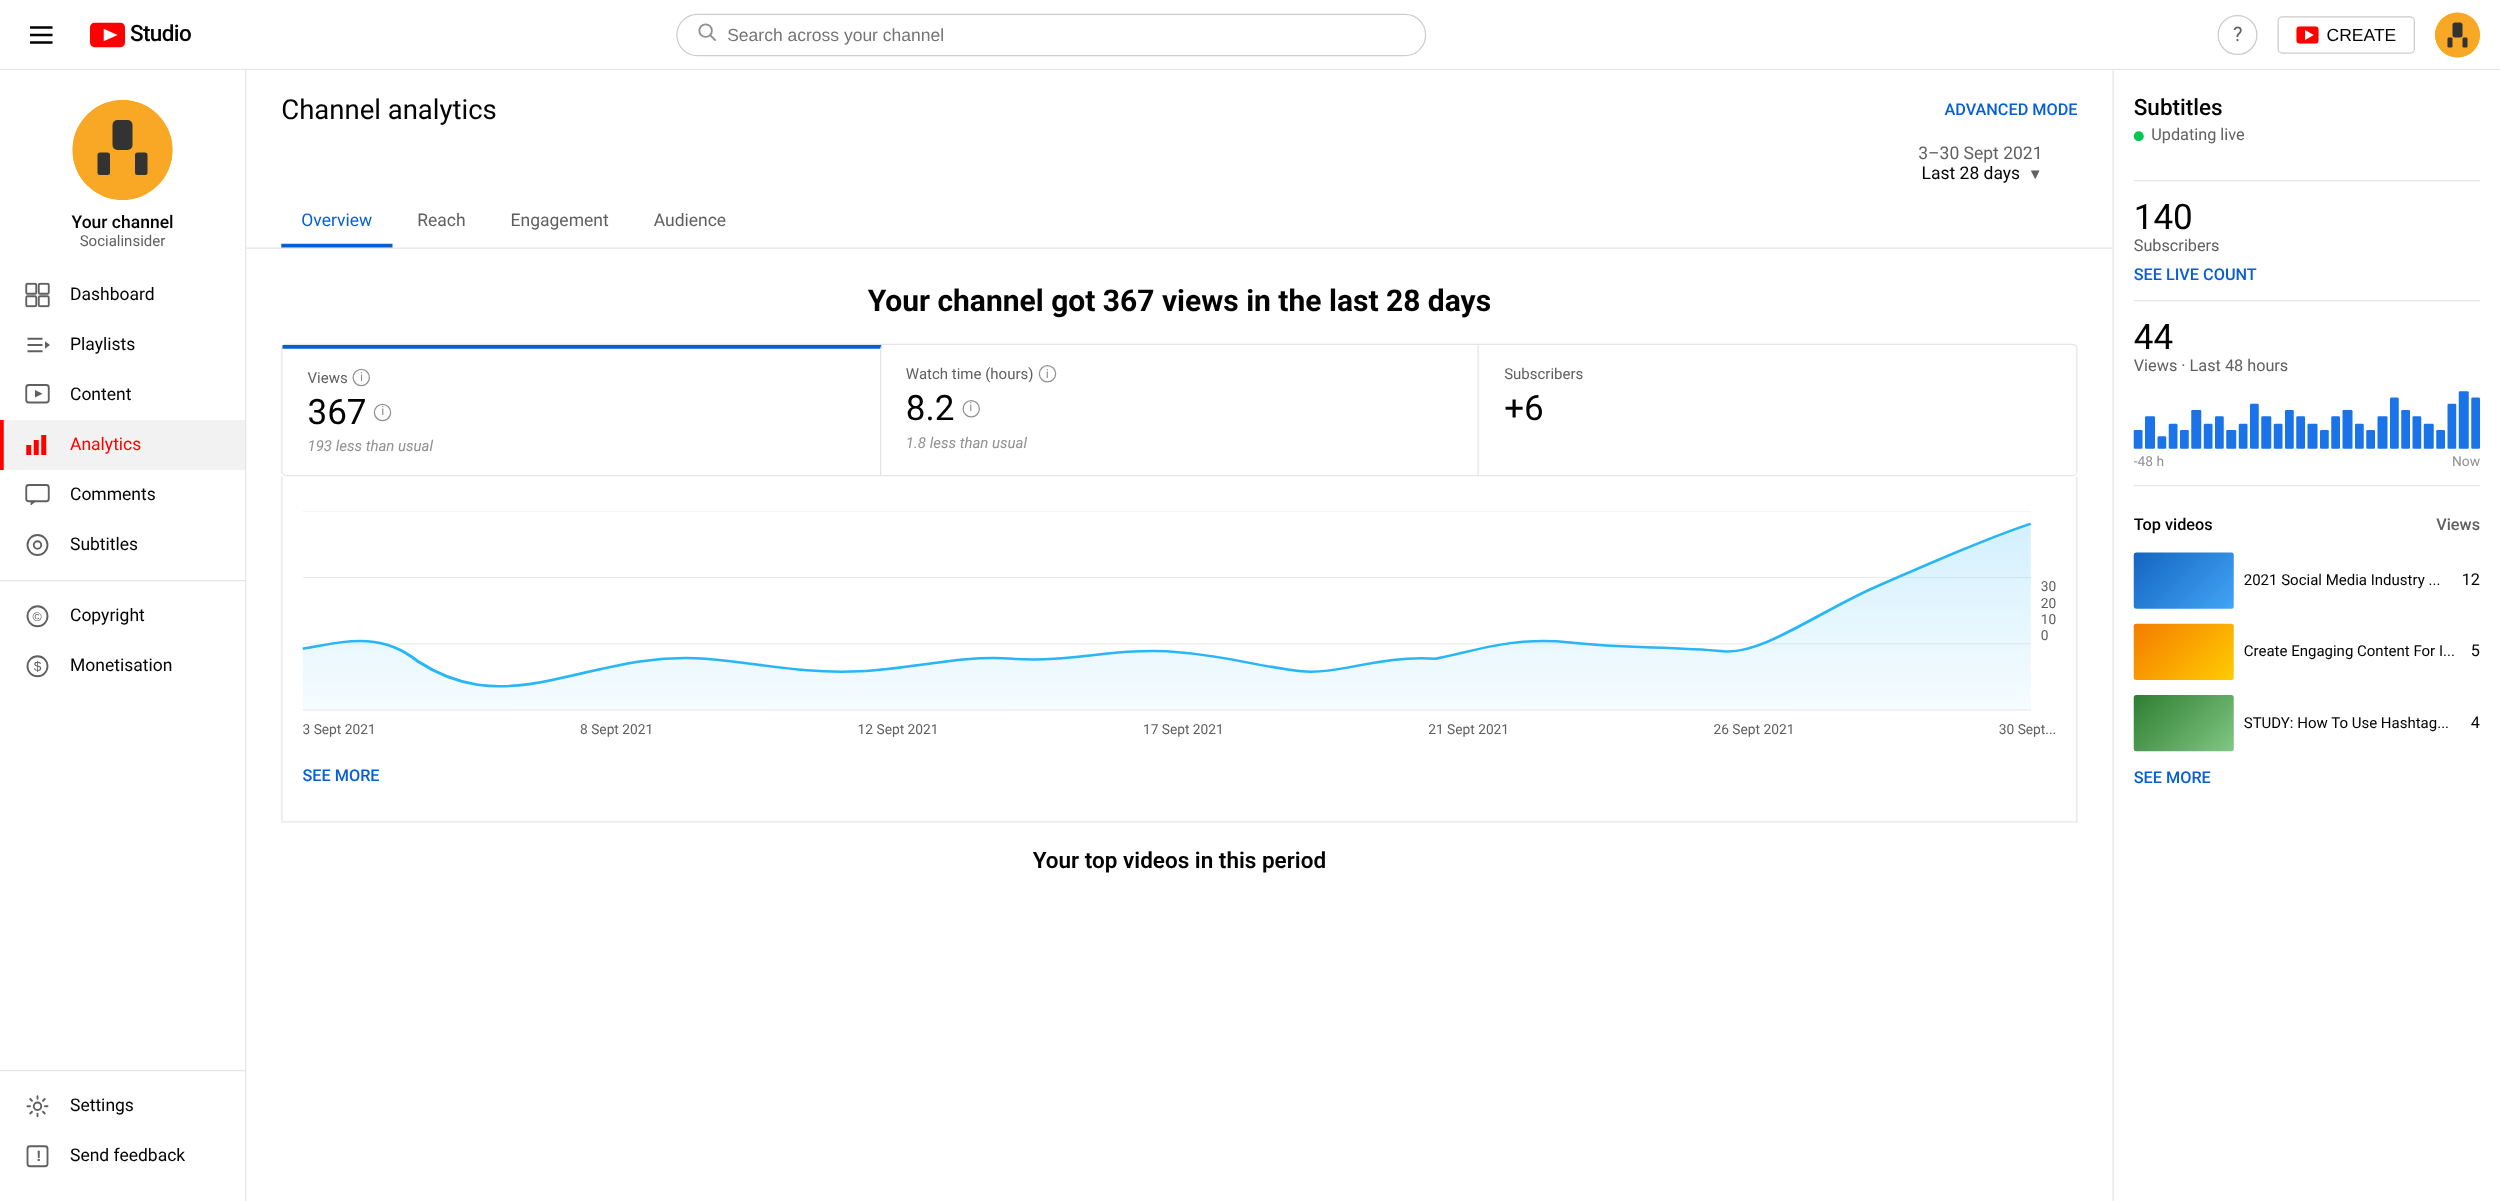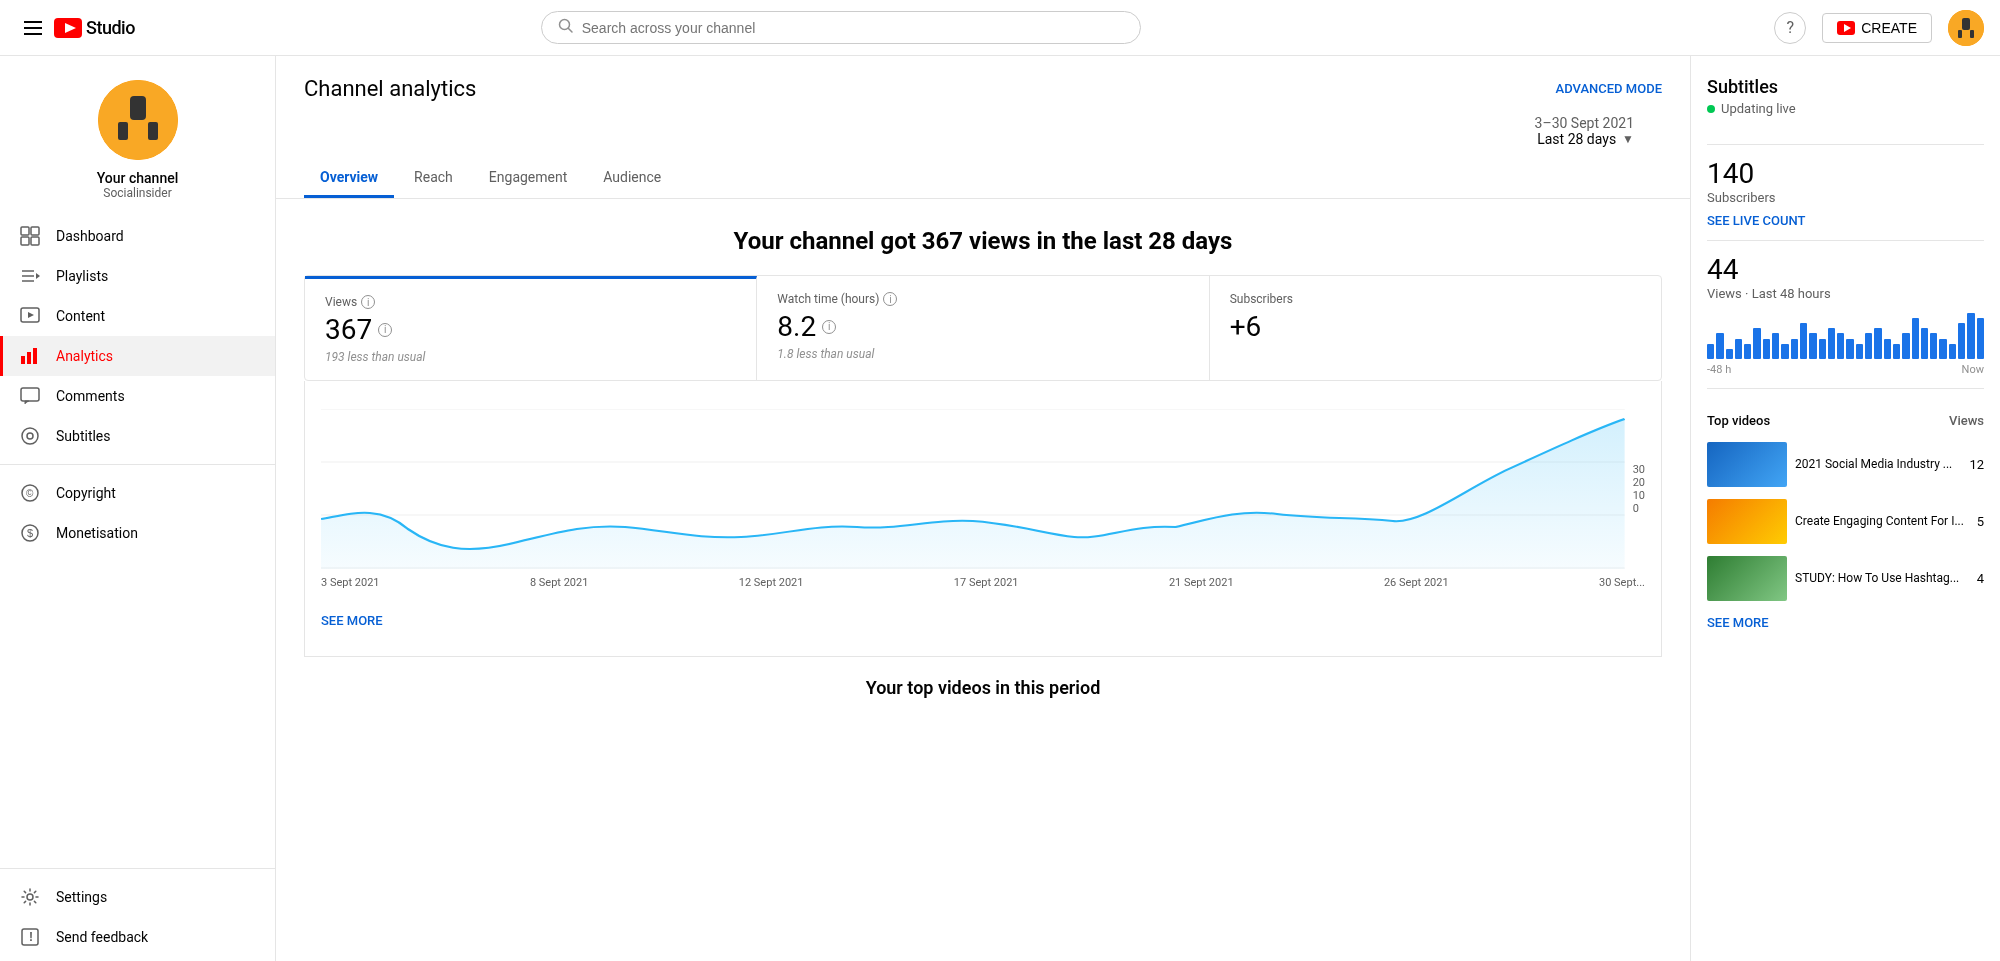--- a/index.html
+++ b/index.html
@@ -3,21 +3,21 @@
   <meta charset="utf-8">
   <style>
     * { box-sizing: border-box; margin: 0; padding: 0; }
     body { font-family: 'Roboto', Arial, sans-serif; background: #fff; color: #030303; font-size: 14px; display: flex; flex-direction: column; height: 100vh; overflow: hidden; }
 
     
     .top-nav {
       display: flex; align-items: center; padding: 0 16px; height: 56px;
       border-bottom: 1px solid #e5e5e5; flex-shrink: 0; gap: 16px;
     }
-    .top-nav-left { display: flex; align-items: center; gap: 4px; min-width: 200px; }
+    .top-nav-left { display: flex; align-items: center; gap: 22px; min-width: 200px; }
     .hamburger { display: flex; flex-direction: column; gap: 4px; cursor: pointer; padding: 8px; }
     .hamburger span { display: block; width: 18px; height: 2px; background: #030303; }
     .logo { display: flex; align-items: center; gap: 4px; text-decoration: none; }
     .logo-icon { width: 28px; height: 20px; }
     .logo-text { font-size: 18px; font-weight: 500; color: #030303; letter-spacing: -0.5px; }
 
     .search-bar {
       flex: 1; max-width: 600px; margin: 0 auto;
       display: flex; align-items: center;
       border: 1px solid #ccc; border-radius: 20px;
@@ -43,22 +43,22 @@
       background: #f90; display: flex; align-items: center; justify-content: center;
       font-size: 18px; cursor: pointer; overflow: hidden;
     }
     .avatar svg { width: 36px; height: 36px; }
 
     
     .main-layout { display: flex; flex: 1; overflow: hidden; }
 
     
     .sidebar {
-      width: 276px; flex-shrink: 0; border-right: 1px solid #e5e5e5;
-      display: flex; flex-direction: column; overflow-y: auto; padding-bottom: 4px;
+      width: 197px; flex-shrink: 0; border-right: 1px solid #e5e5e5;
+      display: flex; flex-direction: column; overflow-y: auto; padding-bottom: 16px;
     }
     .channel-info {
       display: flex; flex-direction: column; align-items: center;
       padding: 24px 16px 16px;
     }
     .channel-avatar {
       width: 80px; height: 80px; border-radius: 50%;
       background: #f90; display: flex; align-items: center; justify-content: center;
       margin-bottom: 10px; overflow: hidden;
     }
@@ -95,21 +95,21 @@
     
     .tabs-bar {
       display: flex; align-items: center; gap: 4px;
       padding: 0 28px; border-bottom: 1px solid #e5e5e5; margin-top: 12px;
       flex-shrink: 0;
     }
     .tab {
       padding: 10px 16px; cursor: pointer; font-size: 14px; color: #606060;
       position: relative; border-bottom: 3px solid transparent;
     }
-    .tab.active { color: #065fd4; border-bottom: 3px solid #065fd4; font-weight: 700; }
+    .tab.active { color: #065fd4; border-bottom: 3px solid #065fd4; font-weight: 400; }
 
     
     .date-selector {
       display: flex; flex-direction: column; align-items: flex-end;
       padding: 8px 28px 0; flex-shrink: 0;
     }
     .date-range-label { font-size: 14px; color: #606060; }
     .date-dropdown {
       display: flex; align-items: center; gap: 6px;
       font-size: 14px; cursor: pointer; color: #030303; font-weight: 400;

